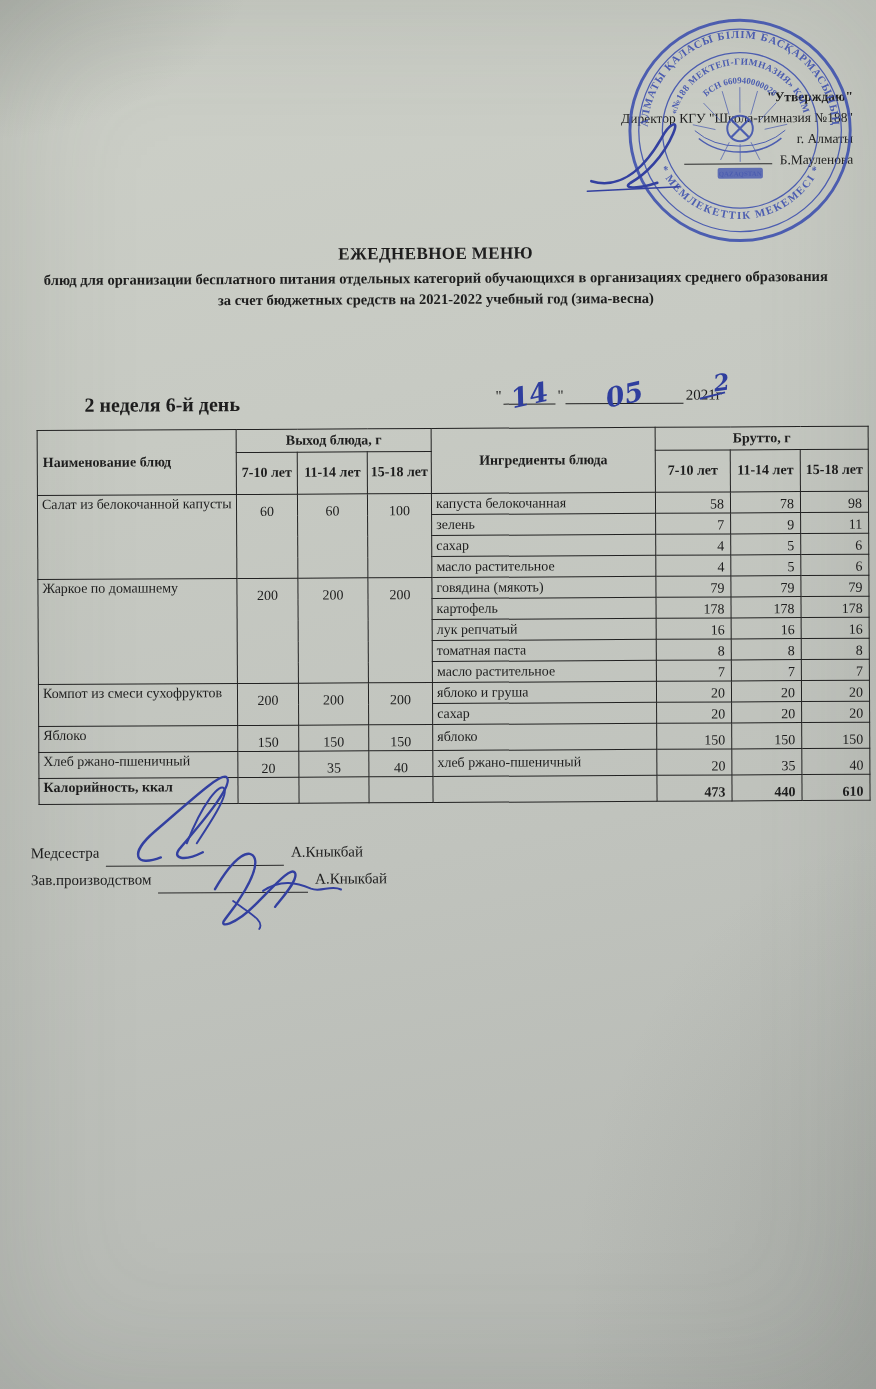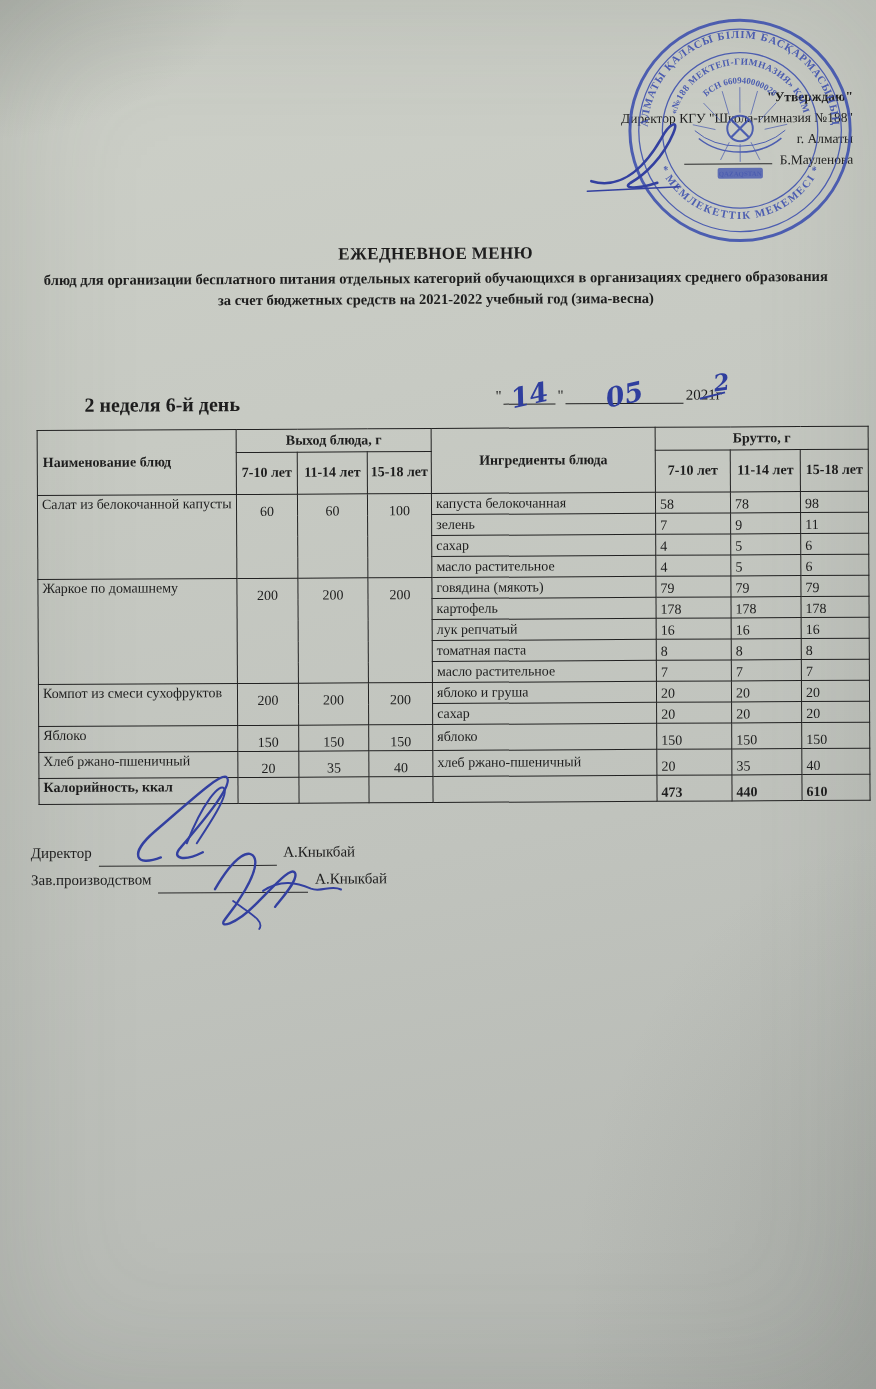--- a/index.html
+++ b/index.html
@@ -52,21 +52,21 @@
   
   .menu{ position:absolute; top:428px; left:38px; width:831px;
          border-collapse:collapse; table-layout:fixed; font-size:14px; }
   .menu th,.menu td{ border:1.6px solid #222; padding:0 4px; }
   .menu thead th{ font-weight:bold; text-align:center; vertical-align:middle; line-height:1.2; padding:1px 2px;}
   .menu thead tr.h1{ height:23px; } .menu thead tr.h2{ height:42px; }
   .th-dish{ text-align:left !important; padding-left:5px !important; }
   td.dish{ vertical-align:top; text-align:left; line-height:1.2; padding-top:1px; }
   td.out{ vertical-align:top; text-align:center; padding-top:9px; }
   td.ing{ text-align:left; height:21px; line-height:1.05; }
-  td.num{ text-align:left; vertical-align:bottom; padding-right:6px; height:21px; }
+  td.num{ text-align:right; vertical-align:bottom; padding-right:6px; height:21px; }
   tr.cal{ height:26px; }
   tr.cal td{ font-weight:bold; }
 
   
   .signs{ position:absolute; top:838px; left:30px; font-size:15px; line-height:27px; }
   .sig-line{ display:inline-block; border-bottom:1.3px solid #2a2a2a; height:15px; vertical-align:bottom; margin:0 3px; }
   .sig-line.med{ width:178px; } .sig-line.zav{ width:150px; }
 </style>
 </head>
 <body>
@@ -288,21 +288,21 @@
         <td></td>
         <td class="num">473</td>
         <td class="num">440</td>
         <td class="num">610</td>
       </tr>
     </tbody>
   </table>
 
   <div class="signs">
     <div>
-      <span>Директор</span>
+      <span>Медсестра</span>
       <span class="sig-line med"></span>
       <span>А.Кныкбай</span>
     </div>
     <div>
       <span>Зав.производством</span>
       <span class="sig-line zav"></span>
       <span>А.Кныкбай</span>
     </div>
   </div>
 

